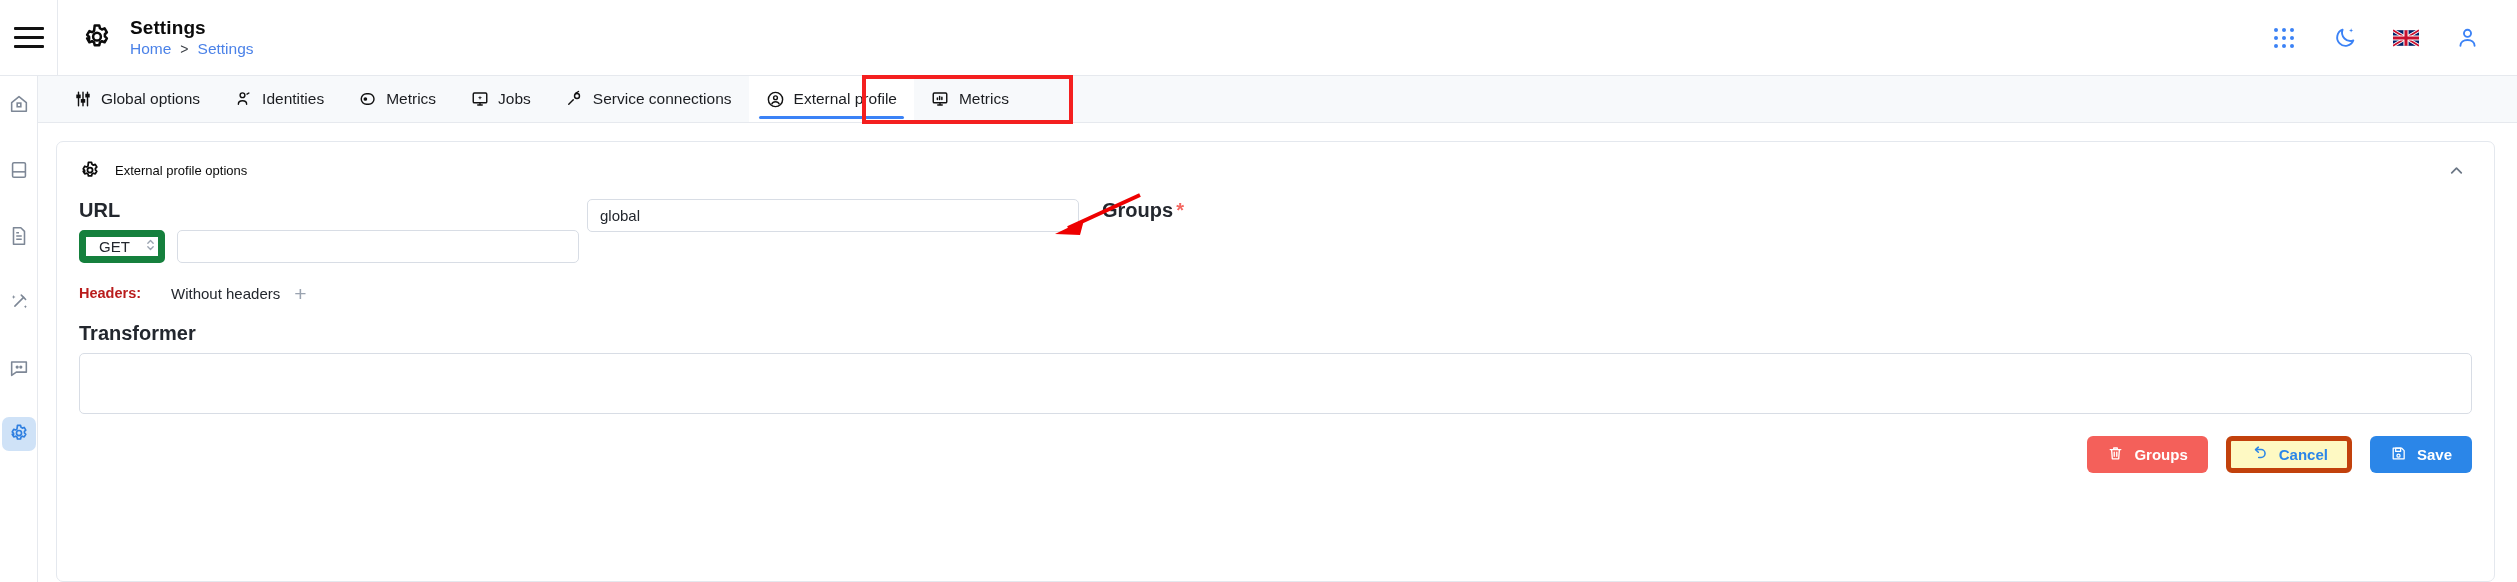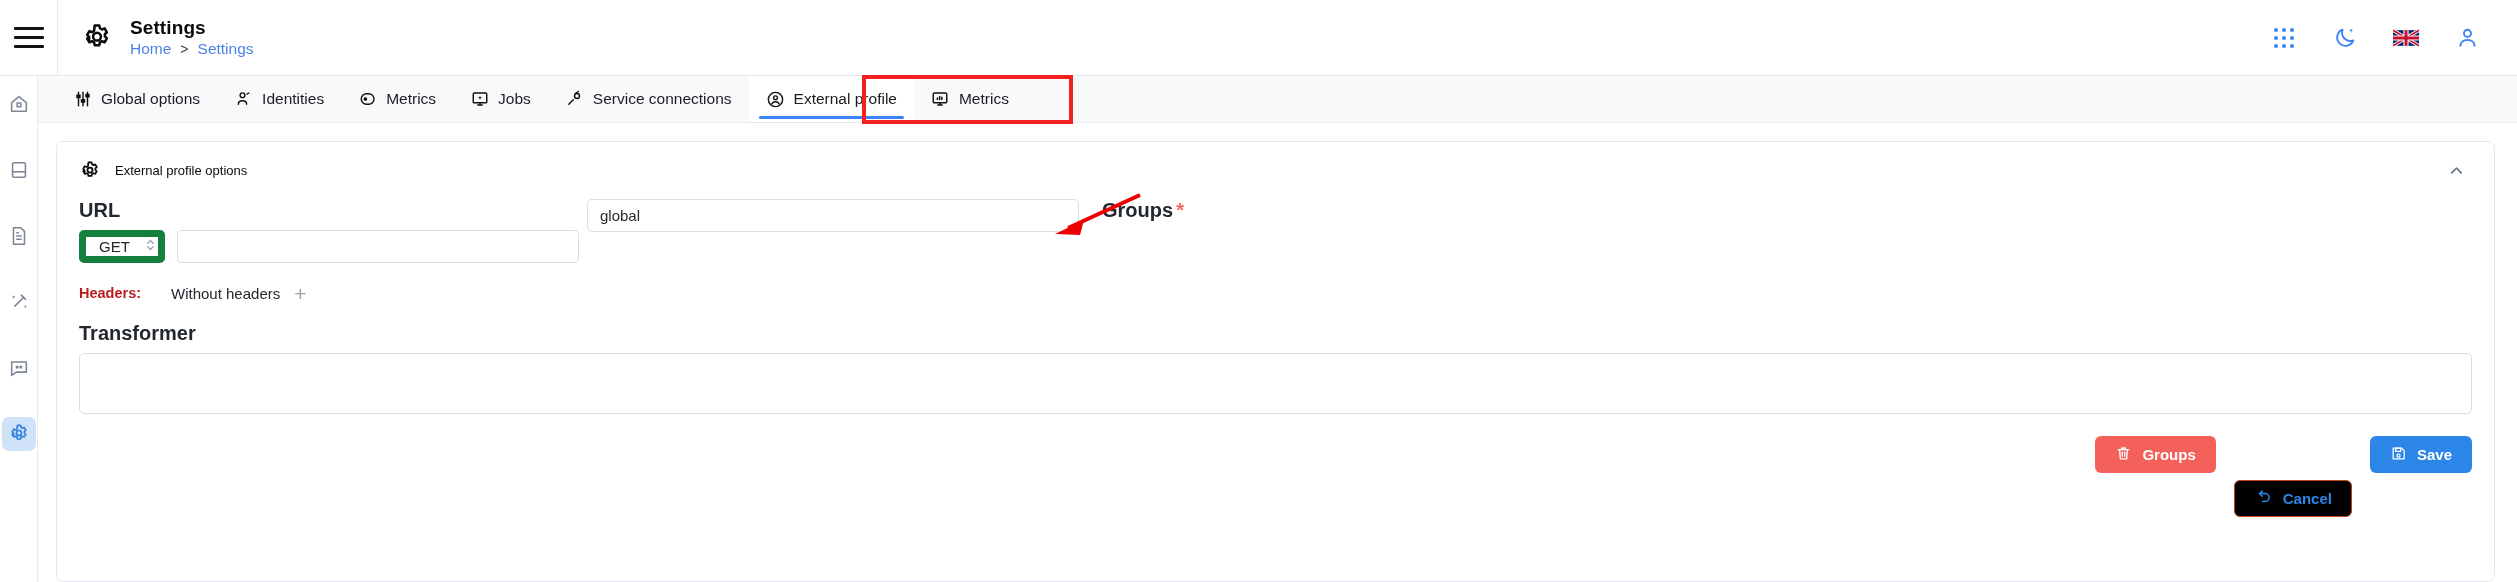--- a/index.html
+++ b/index.html
@@ -165,21 +165,21 @@
   .actions { display: flex; justify-content: flex-end; gap: 18px; margin-top: 18px; }
   .btn {
     height: 37px; border-radius: 6px;
     display: inline-flex; align-items: center; justify-content: center; gap: 10px;
     font-size: 15px; font-weight: bold;
     padding: 0 19px; cursor: pointer; border: 1px solid transparent;
     font-family: "Liberation Sans", sans-serif;
     white-space: nowrap;
   }
   .btn-delete { background: #f4605a; color: #fff; }
-  .btn-cancel { background: #000000; color: #2b86e8; border: 1px solid #c2410c; margin-top: 44px; }
+  .btn-cancel { background: #fef9c3; color: #2b86e8; border: 5px solid #c2410c; }
   .btn-save { background: #2b86e8; color: #fff; }
 
   
   .anno-arrow { position: absolute; pointer-events: none; left: 0; top: 0; }
 </style>
 </head>
 <body>
 
 <div id="app">
 

